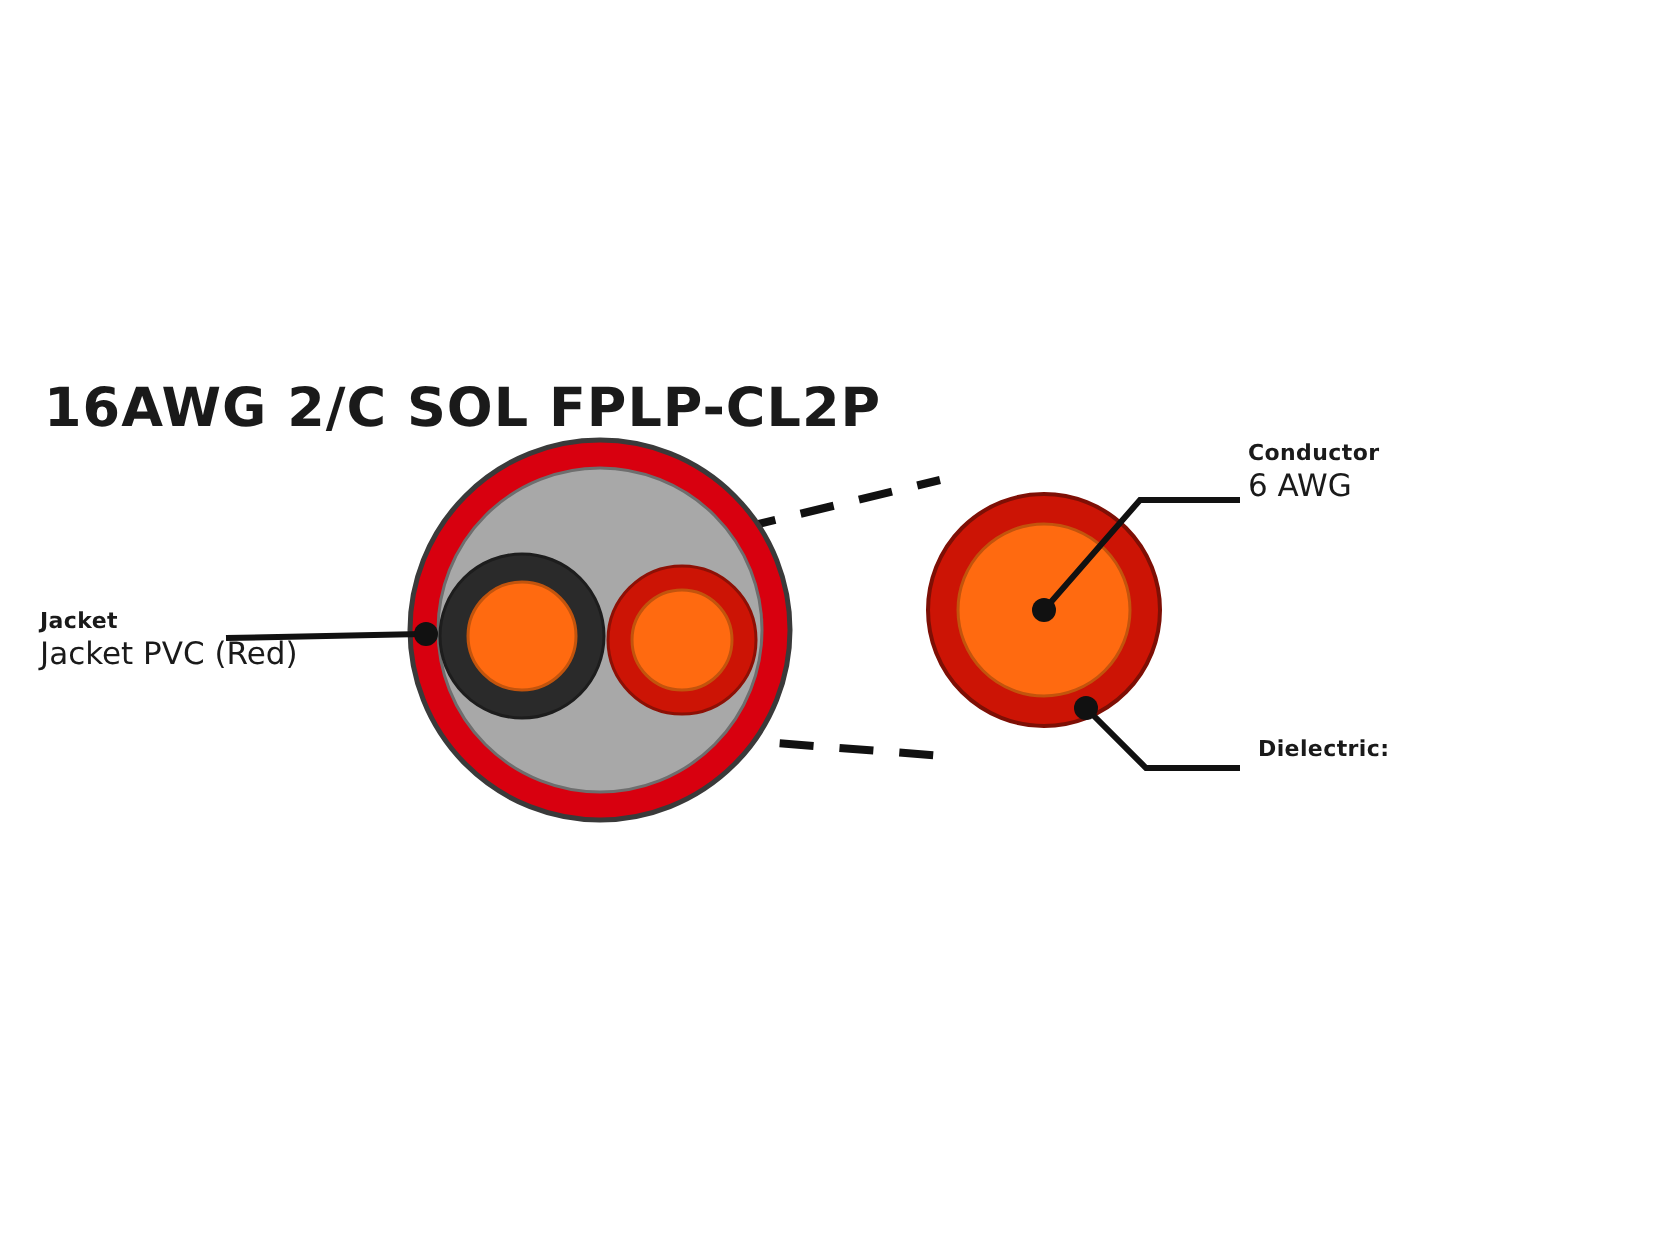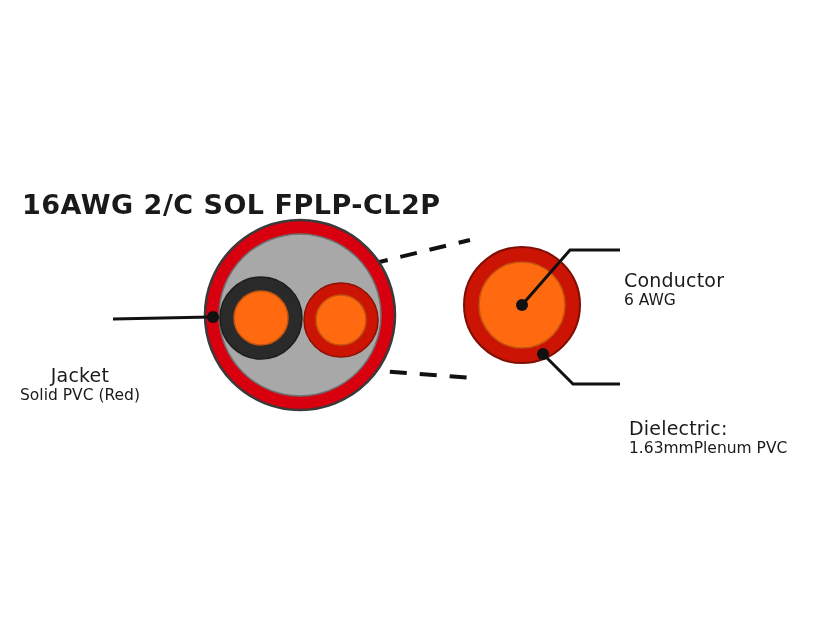--- a/index.html
+++ b/index.html
@@ -29,33 +29,32 @@
   }
   .callout {
     position: absolute;
     font-family: "DejaVu Sans", sans-serif;
     color: #1a1a1a;
     line-height: 1.18;
     white-space: nowrap;
   }
   .callout .ttl {
     display: block;
-    font-weight: normal;
-    font-size: 19px;
+    font-weight: bold;
+    font-size: 11px;
     letter-spacing: 0.2px;
-    margin-top: 48px;
   }
   .callout .sub {
     display: block;
     font-size: 15.5px;
   }
   #callout-jacket {
     left: 20px;
-    top: 316px;
-    text-align: center;
+    top: 305px;
+    text-align: left;
   }
   #callout-conductor {
     left: 624px;
     top: 221px;
   }
   #callout-dielectric {
     left: 629px;
     top: 369px;
   }
   #svg-layer {
@@ -108,26 +107,25 @@
 
     <g>
       <polyline points="543,354 573,384 620,384" fill="none" stroke="#111111" stroke-width="3"></polyline>
       <circle cx="543" cy="354" r="6" fill="#111111"></circle>
     </g>
 
   </svg>
 
   <div class="callout" id="callout-jacket">
     <span class="ttl">Jacket</span>
-    <span class="sub">Solid PVC (Red)</span>
+    <span class="sub">Jacket PVC (Red)</span>
   </div>
 
   <div class="callout" id="callout-conductor">
     <span class="ttl">Conductor</span>
     <span class="sub">6 AWG</span>
   </div>
 
   <div class="callout" id="callout-dielectric">
     <span class="ttl">Dielectric:</span>
-    <span class="sub">1.63mmPlenum PVC</span>
   </div>
 
 </div>
 
 </body></html>

